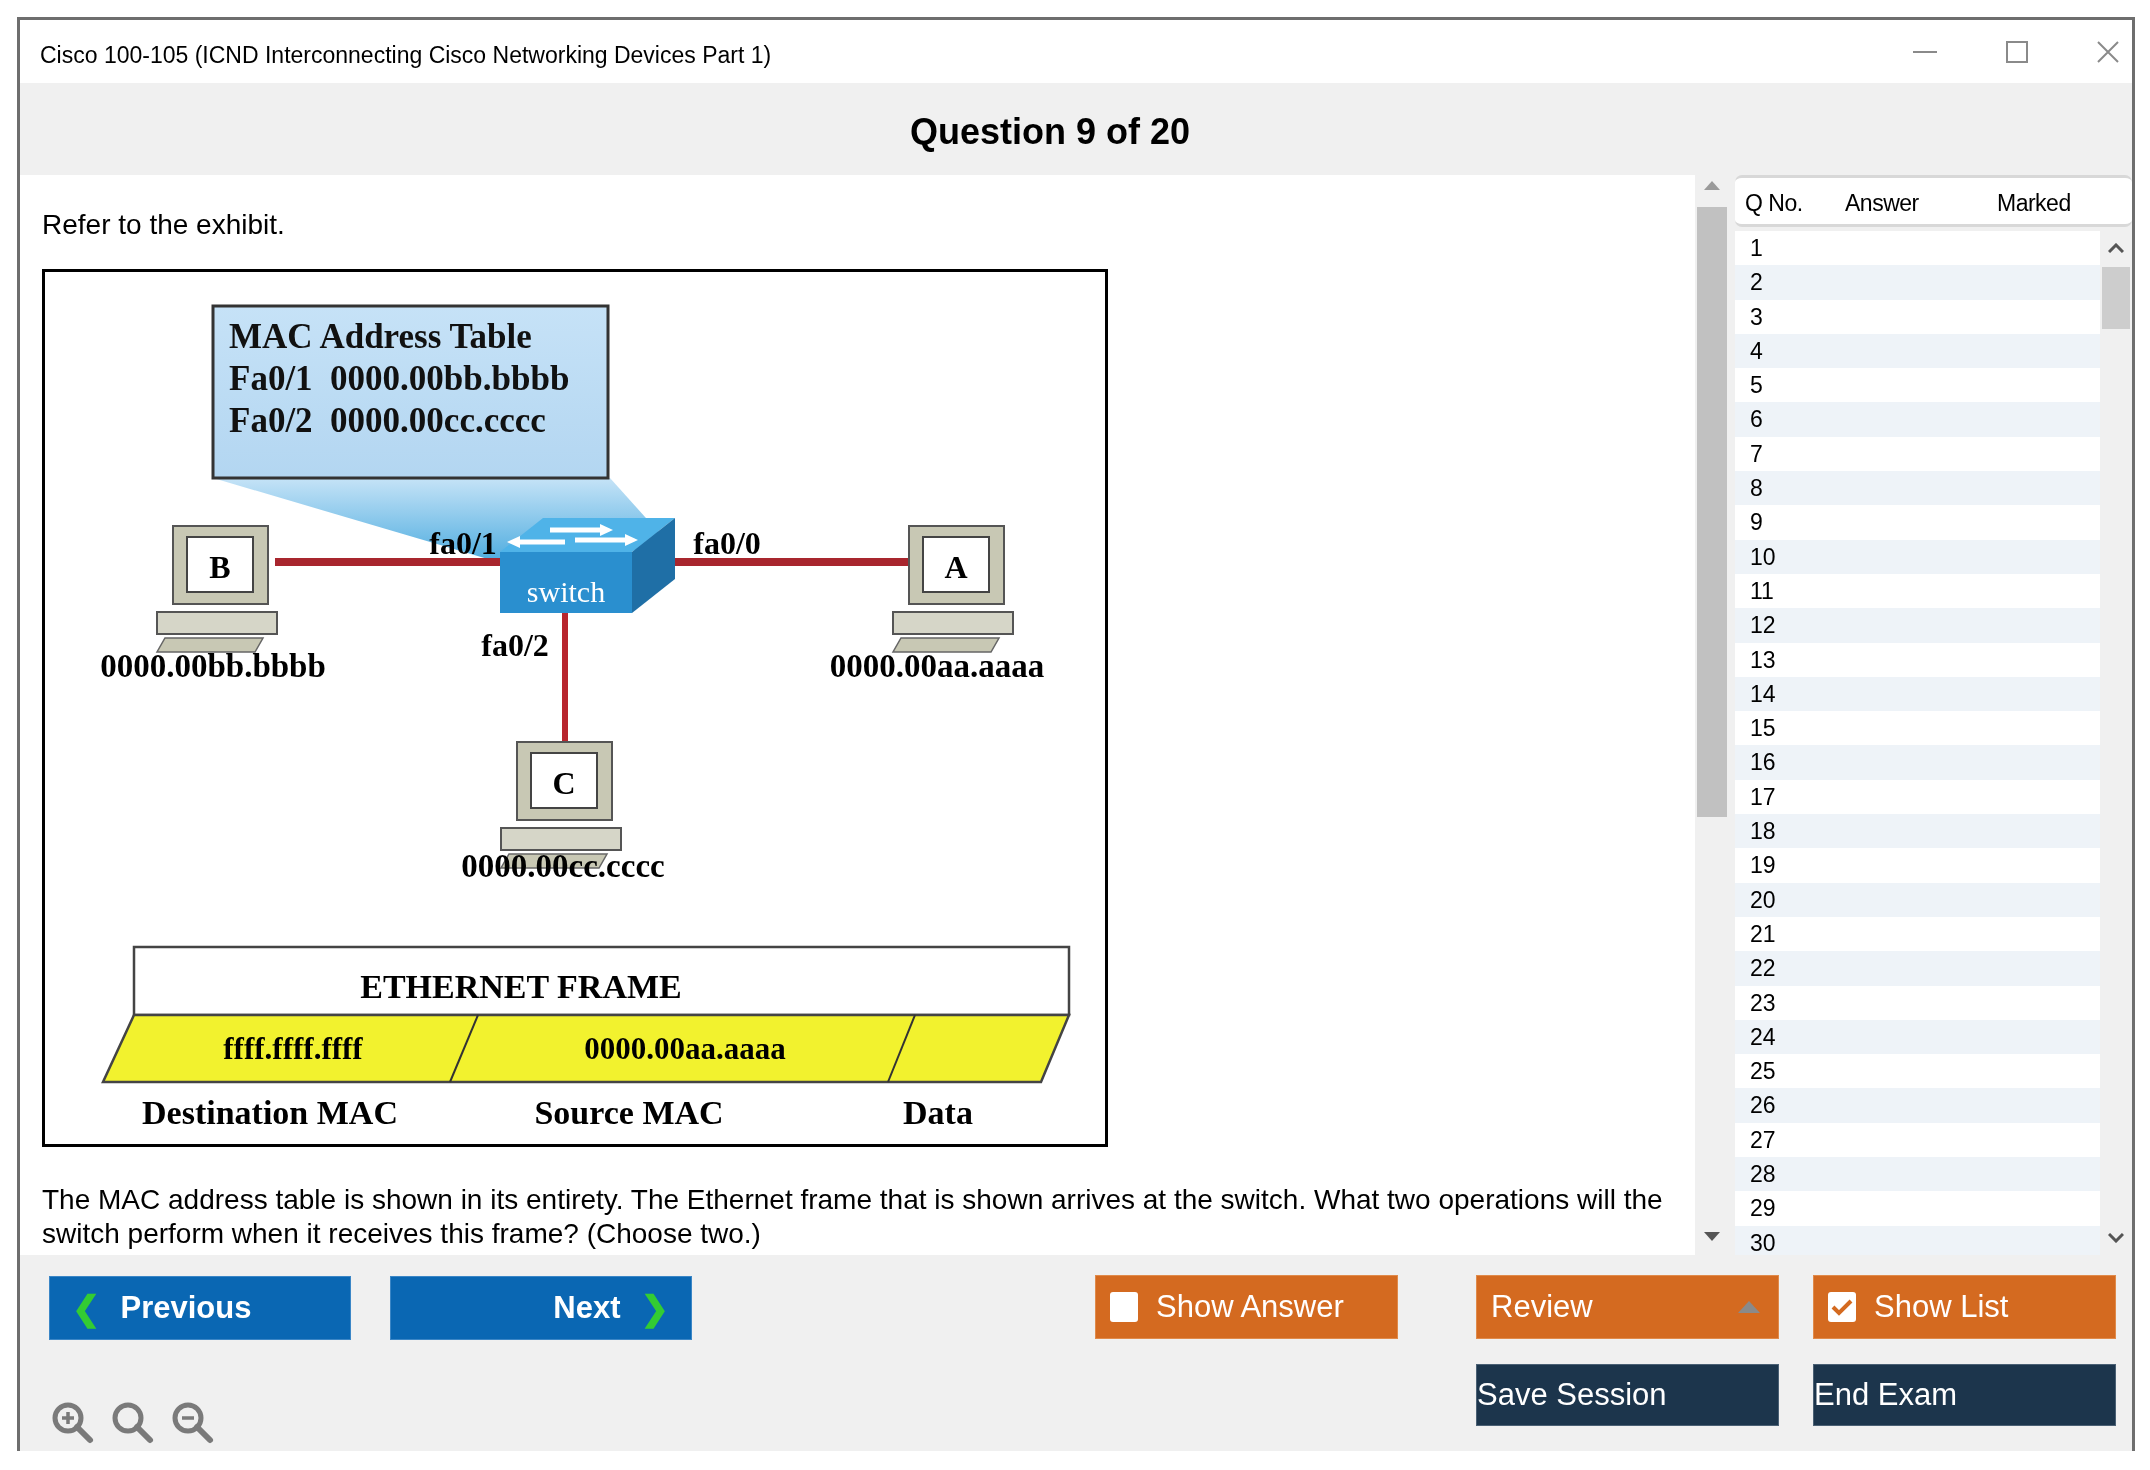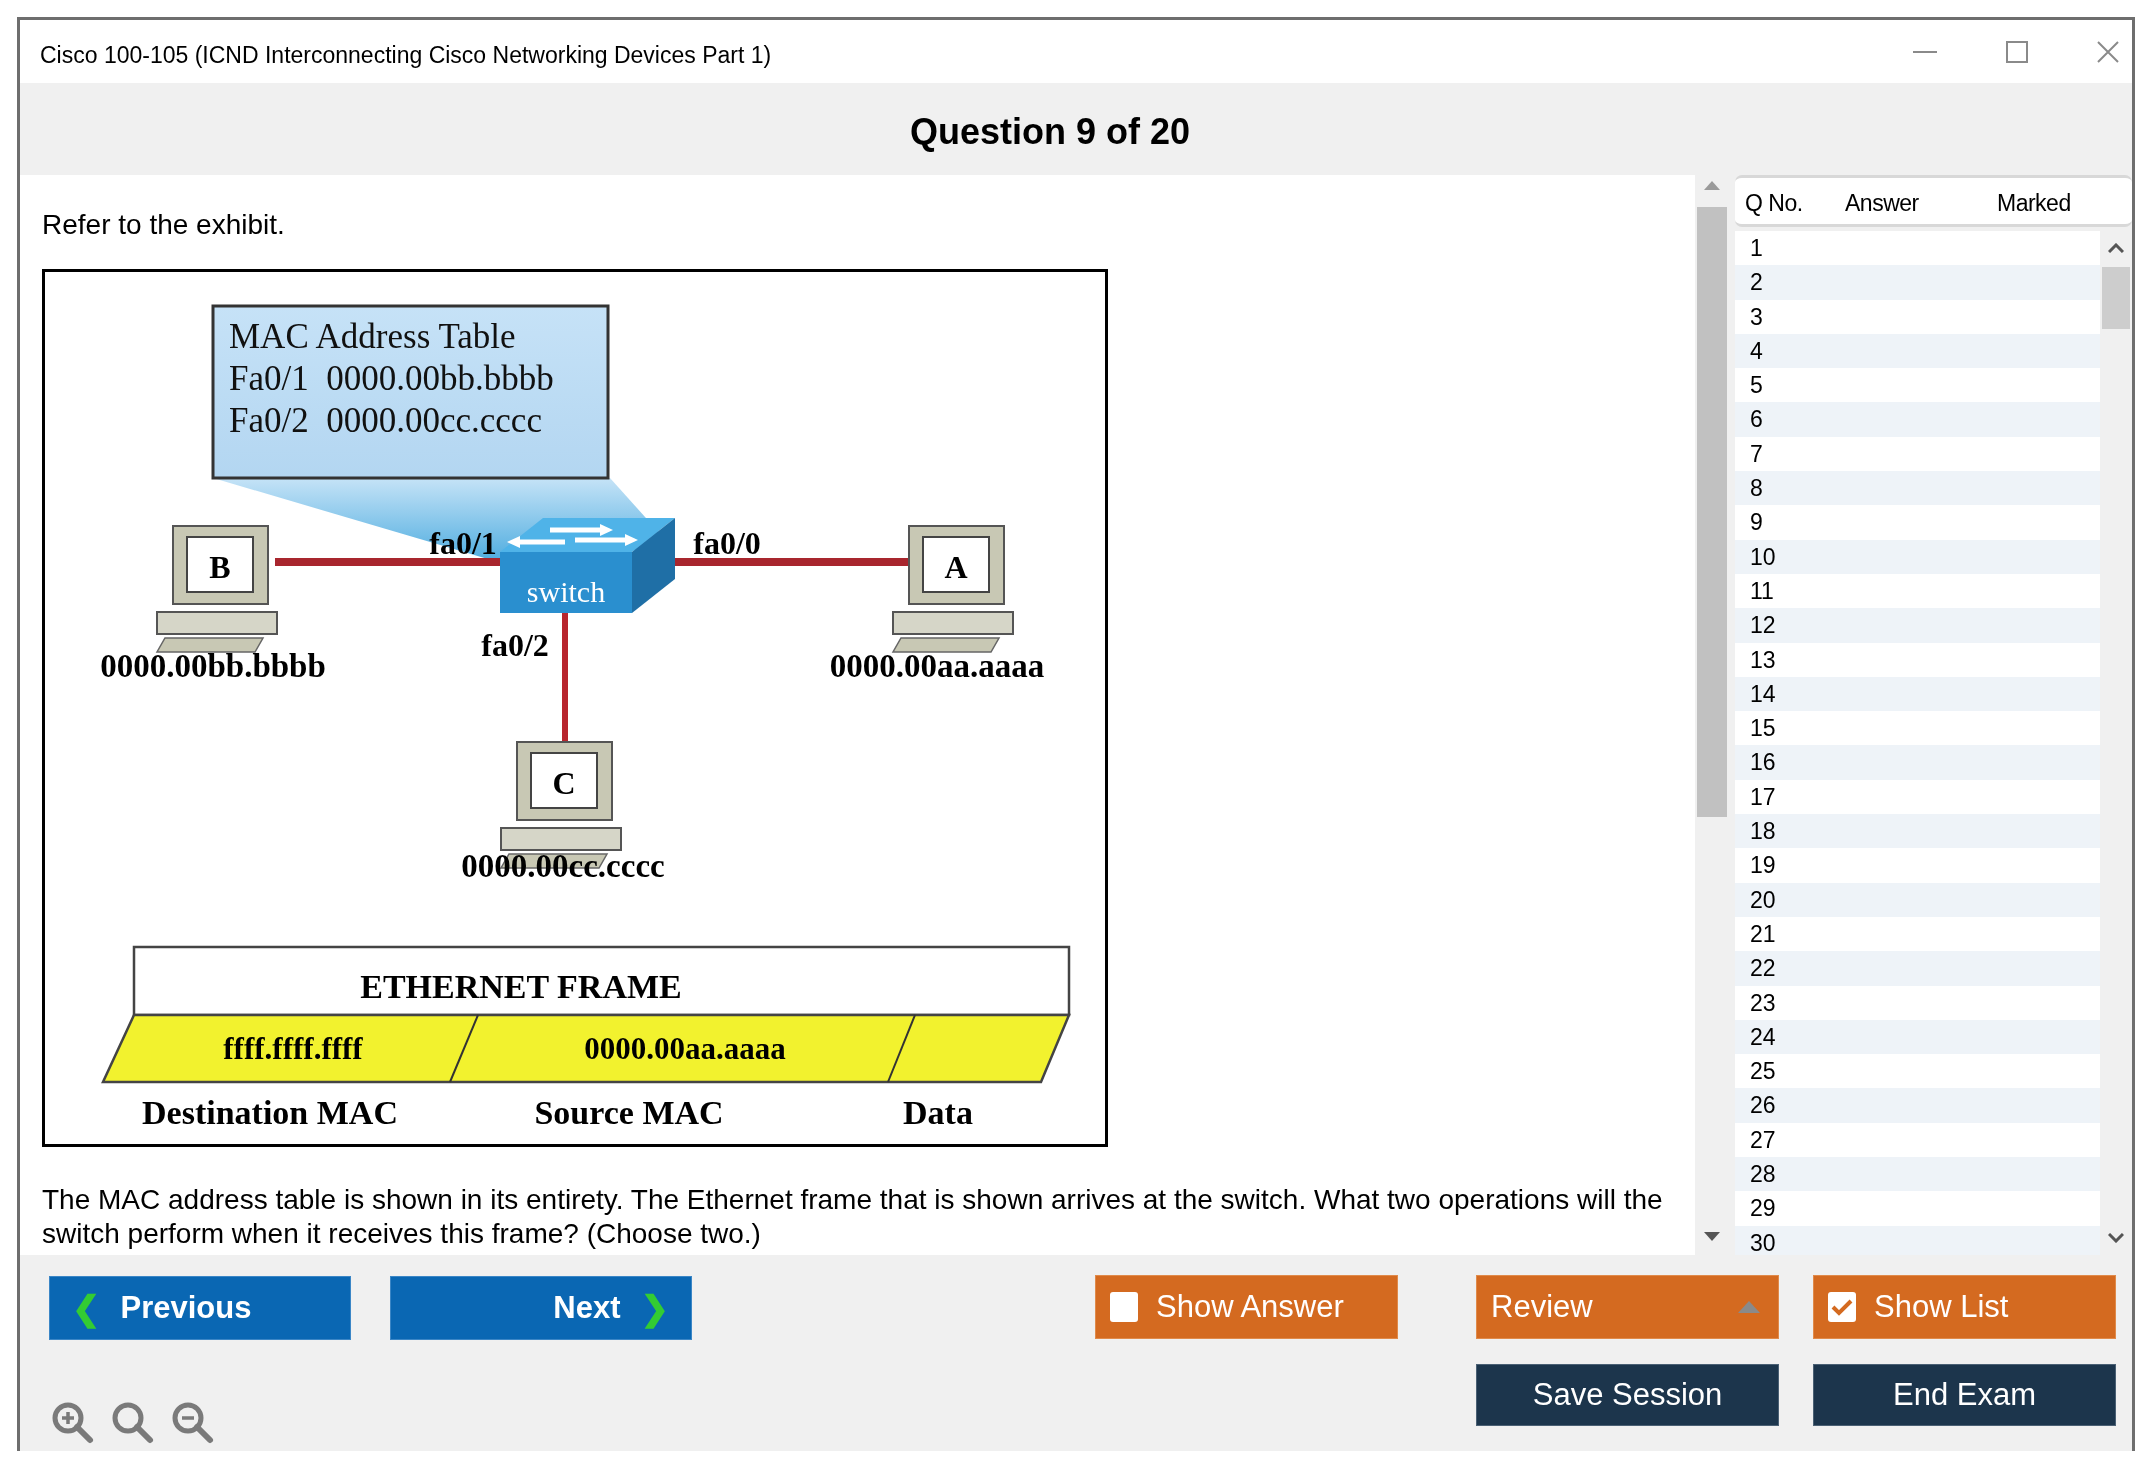--- a/index.html
+++ b/index.html
@@ -25,21 +25,21 @@
   .qlist-head span { position:absolute; top:12px; letter-spacing:-0.5px; }
   .qlist-rows { position:absolute; left:0; top:56px; width:365px; height:1024px; overflow:hidden; background:#fff; }
   .qrow { height:34.3px; line-height:34px; font-size:23px; padding-left:15px; box-sizing:border-box; }
   .qrow:nth-child(even) { background:#eef3f8; }
   .qlist-sb { position:absolute; left:365px; top:56px; width:32px; height:1024px; background:#f0f0f0; }
   .qlist-sb .thumb { position:absolute; top:36px; left:2px; width:28px; height:62px; background:#cdcdcd; }
   .footer { position:absolute; left:0; top:1235px; right:0; height:196px; background:#f0f0f0; }
   .btn { position:absolute; height:64px; display:flex; align-items:center; font-size:31px; cursor:pointer; box-sizing:border-box; }
   .btn-blue { background:#0a67b3; color:#fff; font-weight:bold; border:1px solid #3b86c6; }
   .btn-orange { background:#d46a20; color:#fff; border:1px solid #e08a4a; }
-  .btn-dark { background:#1c354c; color:#fff; justify-content:center; border:1px solid #4a6074; }
+  .btn-dark { background:#1c354c; color:#fff; justify-content:flex-start; border:1px solid #4a6074; }
   .chev-g { color:#33cc33; font-weight:bold; font-size:34px; }
   .wcb { width:28px; height:30px; background:#fff; border-radius:3px; margin-left:14px; margin-right:18px; display:flex; align-items:center; justify-content:center; }
   .zoom-icons { position:absolute; left:30px; top:145px; display:flex; gap:14px; }
   .zoom-icons svg { cursor:pointer; }
   .serif { font-family:"Liberation Serif", "DejaVu Serif", serif; }
   .abs { position:absolute; }
 </style>
 </head>
 <body>
 
@@ -142,21 +142,21 @@
         <line x1="870" y1="743" x2="843" y2="810" stroke="#333" stroke-width="2"></line>
         <text x="248" y="787" text-anchor="middle" font-size="31" font-weight="bold" class="serif">ffff.ffff.ffff</text>
         <text x="640" y="787" text-anchor="middle" font-size="31" font-weight="bold" class="serif">0000.00aa.aaaa</text>
         <text x="938" y="787" text-anchor="middle" font-size="31" font-weight="bold" class="serif"></text>
         <text x="225" y="852" text-anchor="middle" font-size="34" font-weight="bold" class="serif">Destination MAC</text>
         <text x="584" y="852" text-anchor="middle" font-size="34" font-weight="bold" class="serif">Source MAC</text>
         <text x="893" y="852" text-anchor="middle" font-size="34" font-weight="bold" class="serif">Data</text>
       </svg>
 
       
-      <div class="abs serif" style="left:184px; top:44px; font-size:35px; font-weight:normal; line-height:42px; color:#111;">
+      <div class="abs serif" style="left:184px; top:44px; font-size:35px; font-weight:bold; line-height:42px; color:#111;">
         <div>MAC Address Table</div>
         <div>
           <span>Fa0/1</span>&nbsp;
           <span>0000.00bb.bbbb</span>
         </div>
         <div>
           <span>Fa0/2</span>&nbsp;
           <span>0000.00cc.cccc</span>
         </div>
       </div>

